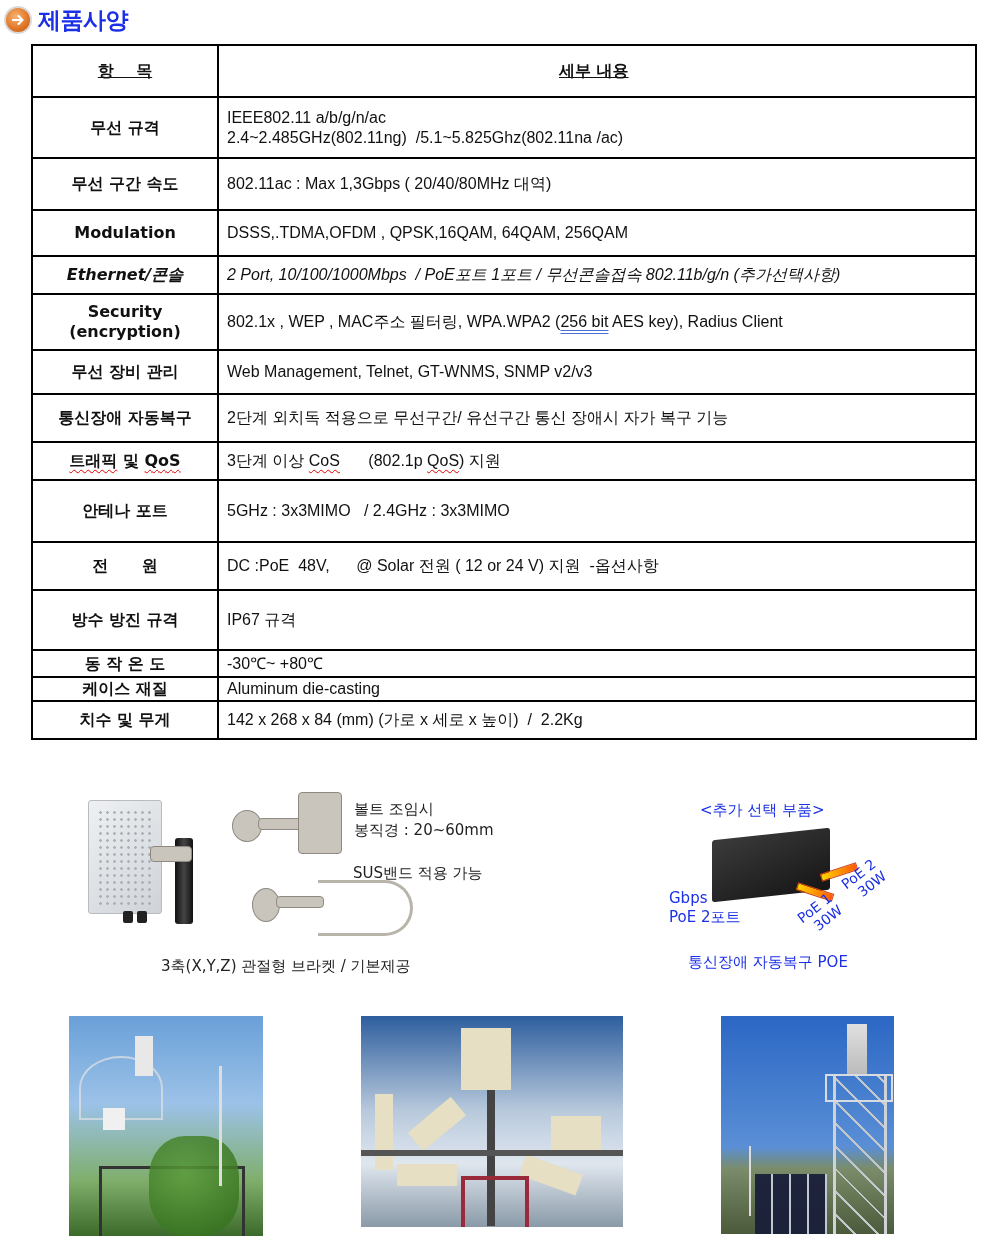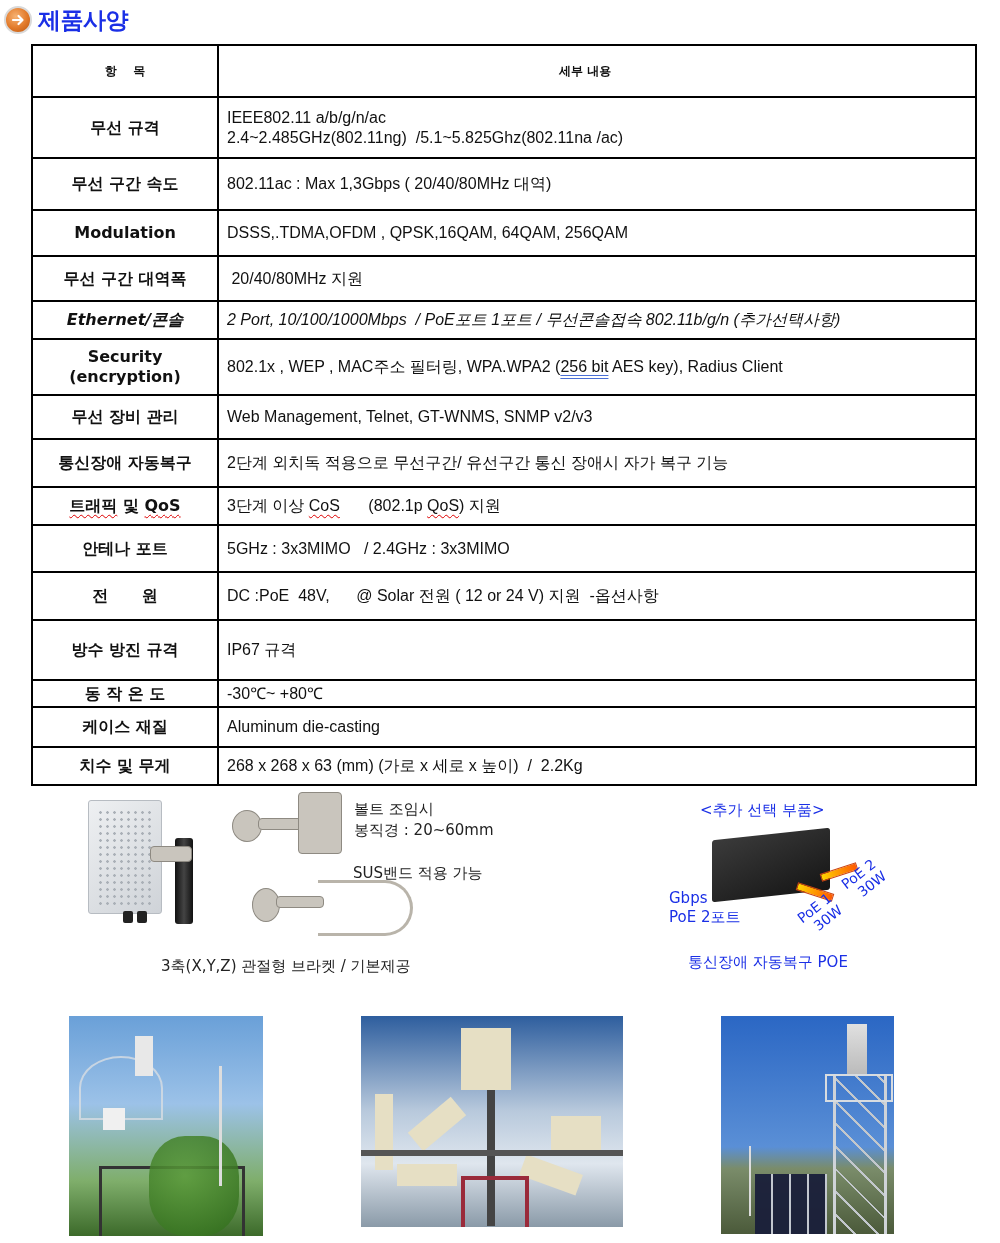--- a/index.html
+++ b/index.html
@@ -9,21 +9,21 @@
   .title-row { position:absolute; left:4px; top:3px; height:34px; display:flex; align-items:center; }
   .title-icon { width:28px; height:28px; border-radius:50%; background:radial-gradient(circle at 40% 35%, #f6b273 0%, #e27a2a 55%, #b85510 100%); border:2px solid #d9d9d9; display:flex; align-items:center; justify-content:center; box-sizing:border-box; }
   .title-icon svg { width:16px; height:16px; }
   .title-text { margin-left:6px; font-size:23px; font-weight:bold; color:#1a2fe6; letter-spacing:-0.5px; }
 
   
   .spec-table { position:absolute; left:31px; top:44px; width:944px; border-collapse:collapse; table-layout:fixed; }
   .spec-table td, .spec-table th { border:2px solid #000; padding:0; }
   .spec-table col.c1 { width:186px; }
   .spec-table col.c2 { width:758px; }
-  .spec-table th { font-size:12px; font-weight:bold; height:50px; text-align:center; }
+  .spec-table th { font-size:16px; font-weight:bold; height:50px; text-align:center;text-decoration:underline; }
   .spec-table th.h2 { text-align:left; padding-left:340px; }
   .spec-table td.label { font-size:16px; font-weight:bold; text-align:center; line-height:20px; }
   .spec-table td.value { font-size:16px; text-align:left; padding-left:8px; line-height:20px; font-family:"Liberation Sans", sans-serif; }
   .wavy { text-decoration:underline wavy #d00; text-decoration-thickness:1px; text-underline-offset:3px; }
   .dbl { text-decoration:underline double #4a6fd6; text-underline-offset:3px; }
   .blue { color:#1a2fe6; }
   .dark { color:#222; }
   .caption { position:absolute; font-size:15px; white-space:nowrap; }
 
   
@@ -76,24 +76,20 @@
       </td>
     </tr>
     <tr style="height:52px;">
       <td class="label">무선 구간 속도</td>
       <td class="value">802.11ac : Max 1,3Gbps ( 20/40/80MHz 대역)</td>
     </tr>
     <tr style="height:46px;">
       <td class="label">Modulation</td>
       <td class="value">DSSS,.TDMA,OFDM , QPSK,16QAM, 64QAM, 256QAM</td>
     </tr>
-    <tr style="height:45px;">
-      <td class="label">무선 구간 대역폭</td>
-      <td class="value" style="white-space:pre;"> 20/40/80MHz 지원</td>
-    </tr>
     <tr style="height:38px;font-style:italic;">
       <td class="label">Ethernet/콘솔</td>
       <td class="value" style="white-space:pre;">2 Port, 10/100/1000Mbps  / PoE포트 1포트 / 무선콘솔접속 802.11b/g/n (추가선택사항)</td>
     </tr>
     <tr style="height:56px;">
       <td class="label">
         <div>Security</div>
         <div>(encryption)</div>
       </td>
       <td class="value"><span>802.1x  , WEP , MAC주소 필터링, WPA.WPA2 (</span><span class="dbl">256 bit</span><span> AES key), Radius Client</span></td>
@@ -103,43 +99,43 @@
       <td class="value">Web Management, Telnet, GT-WNMS, SNMP v2/v3</td>
     </tr>
     <tr style="height:48px;">
       <td class="label">통신장애 자동복구</td>
       <td class="value">2단계 외치독 적용으로 무선구간/ 유선구간 통신 장애시 자가 복구 기능</td>
     </tr>
     <tr style="height:38px;">
       <td class="label"><span class="wavy">트래픽</span><span style="white-space:pre;"> 및 </span><span class="wavy">QoS</span></td>
       <td class="value"><span style="white-space:pre;">3단계 이상 </span><span class="wavy">CoS</span><span style="white-space:pre;margin-left:24px;"> (802.1p </span><span class="wavy">QoS</span><span style="white-space:pre;">) 지원</span></td>
     </tr>
-    <tr style="height:47px;padding-left:36px;">
+    <tr style="height:62px;padding-left:36px;">
       <td class="label">안테나 포트</td>
       <td class="value" style="white-space:pre;">5GHz : 3x3MIMO   / 2.4GHz : 3x3MIMO</td>
     </tr>
     <tr style="height:48px;">
       <td class="label" style="white-space:pre;">전      원</td>
       <td class="value" style="white-space:pre;">DC :PoE  48V,      @ Solar 전원 ( 12 or 24 V) 지원  -옵션사항</td>
     </tr>
     <tr style="height:60px;padding-left:28px;">
       <td class="label">방수 방진 규격</td>
       <td class="value">IP67 규격</td>
     </tr>
     <tr style="height:27px;">
       <td class="label">동 작 온 도</td>
       <td class="value">-30℃~ +80℃</td>
     </tr>
-    <tr style="height:40px;padding-left:40px;">
+    <tr style="height:24px;padding-left:40px;">
       <td class="label">케이스 재질</td>
       <td class="value">Aluminum die-casting</td>
     </tr>
     <tr style="height:38px;padding-left:46px;">
       <td class="label">치수 및 무게</td>
-      <td class="value" style="white-space:pre;">268 x 268 x 63 (mm) (가로 x 세로 x 높이)  /  2.2Kg</td>
+      <td class="value" style="white-space:pre;">142 x 268 x 84 (mm) (가로 x 세로 x 높이)  /  2.2Kg</td>
     </tr>
   </tbody>
 </table>
 
 <div class="device">
   <div class="device-dots"></div>
   <div class="device-port" style="left:34px;"></div>
   <div class="device-port" style="left:48px;"></div>
 </div>
 <div class="pole"></div>

